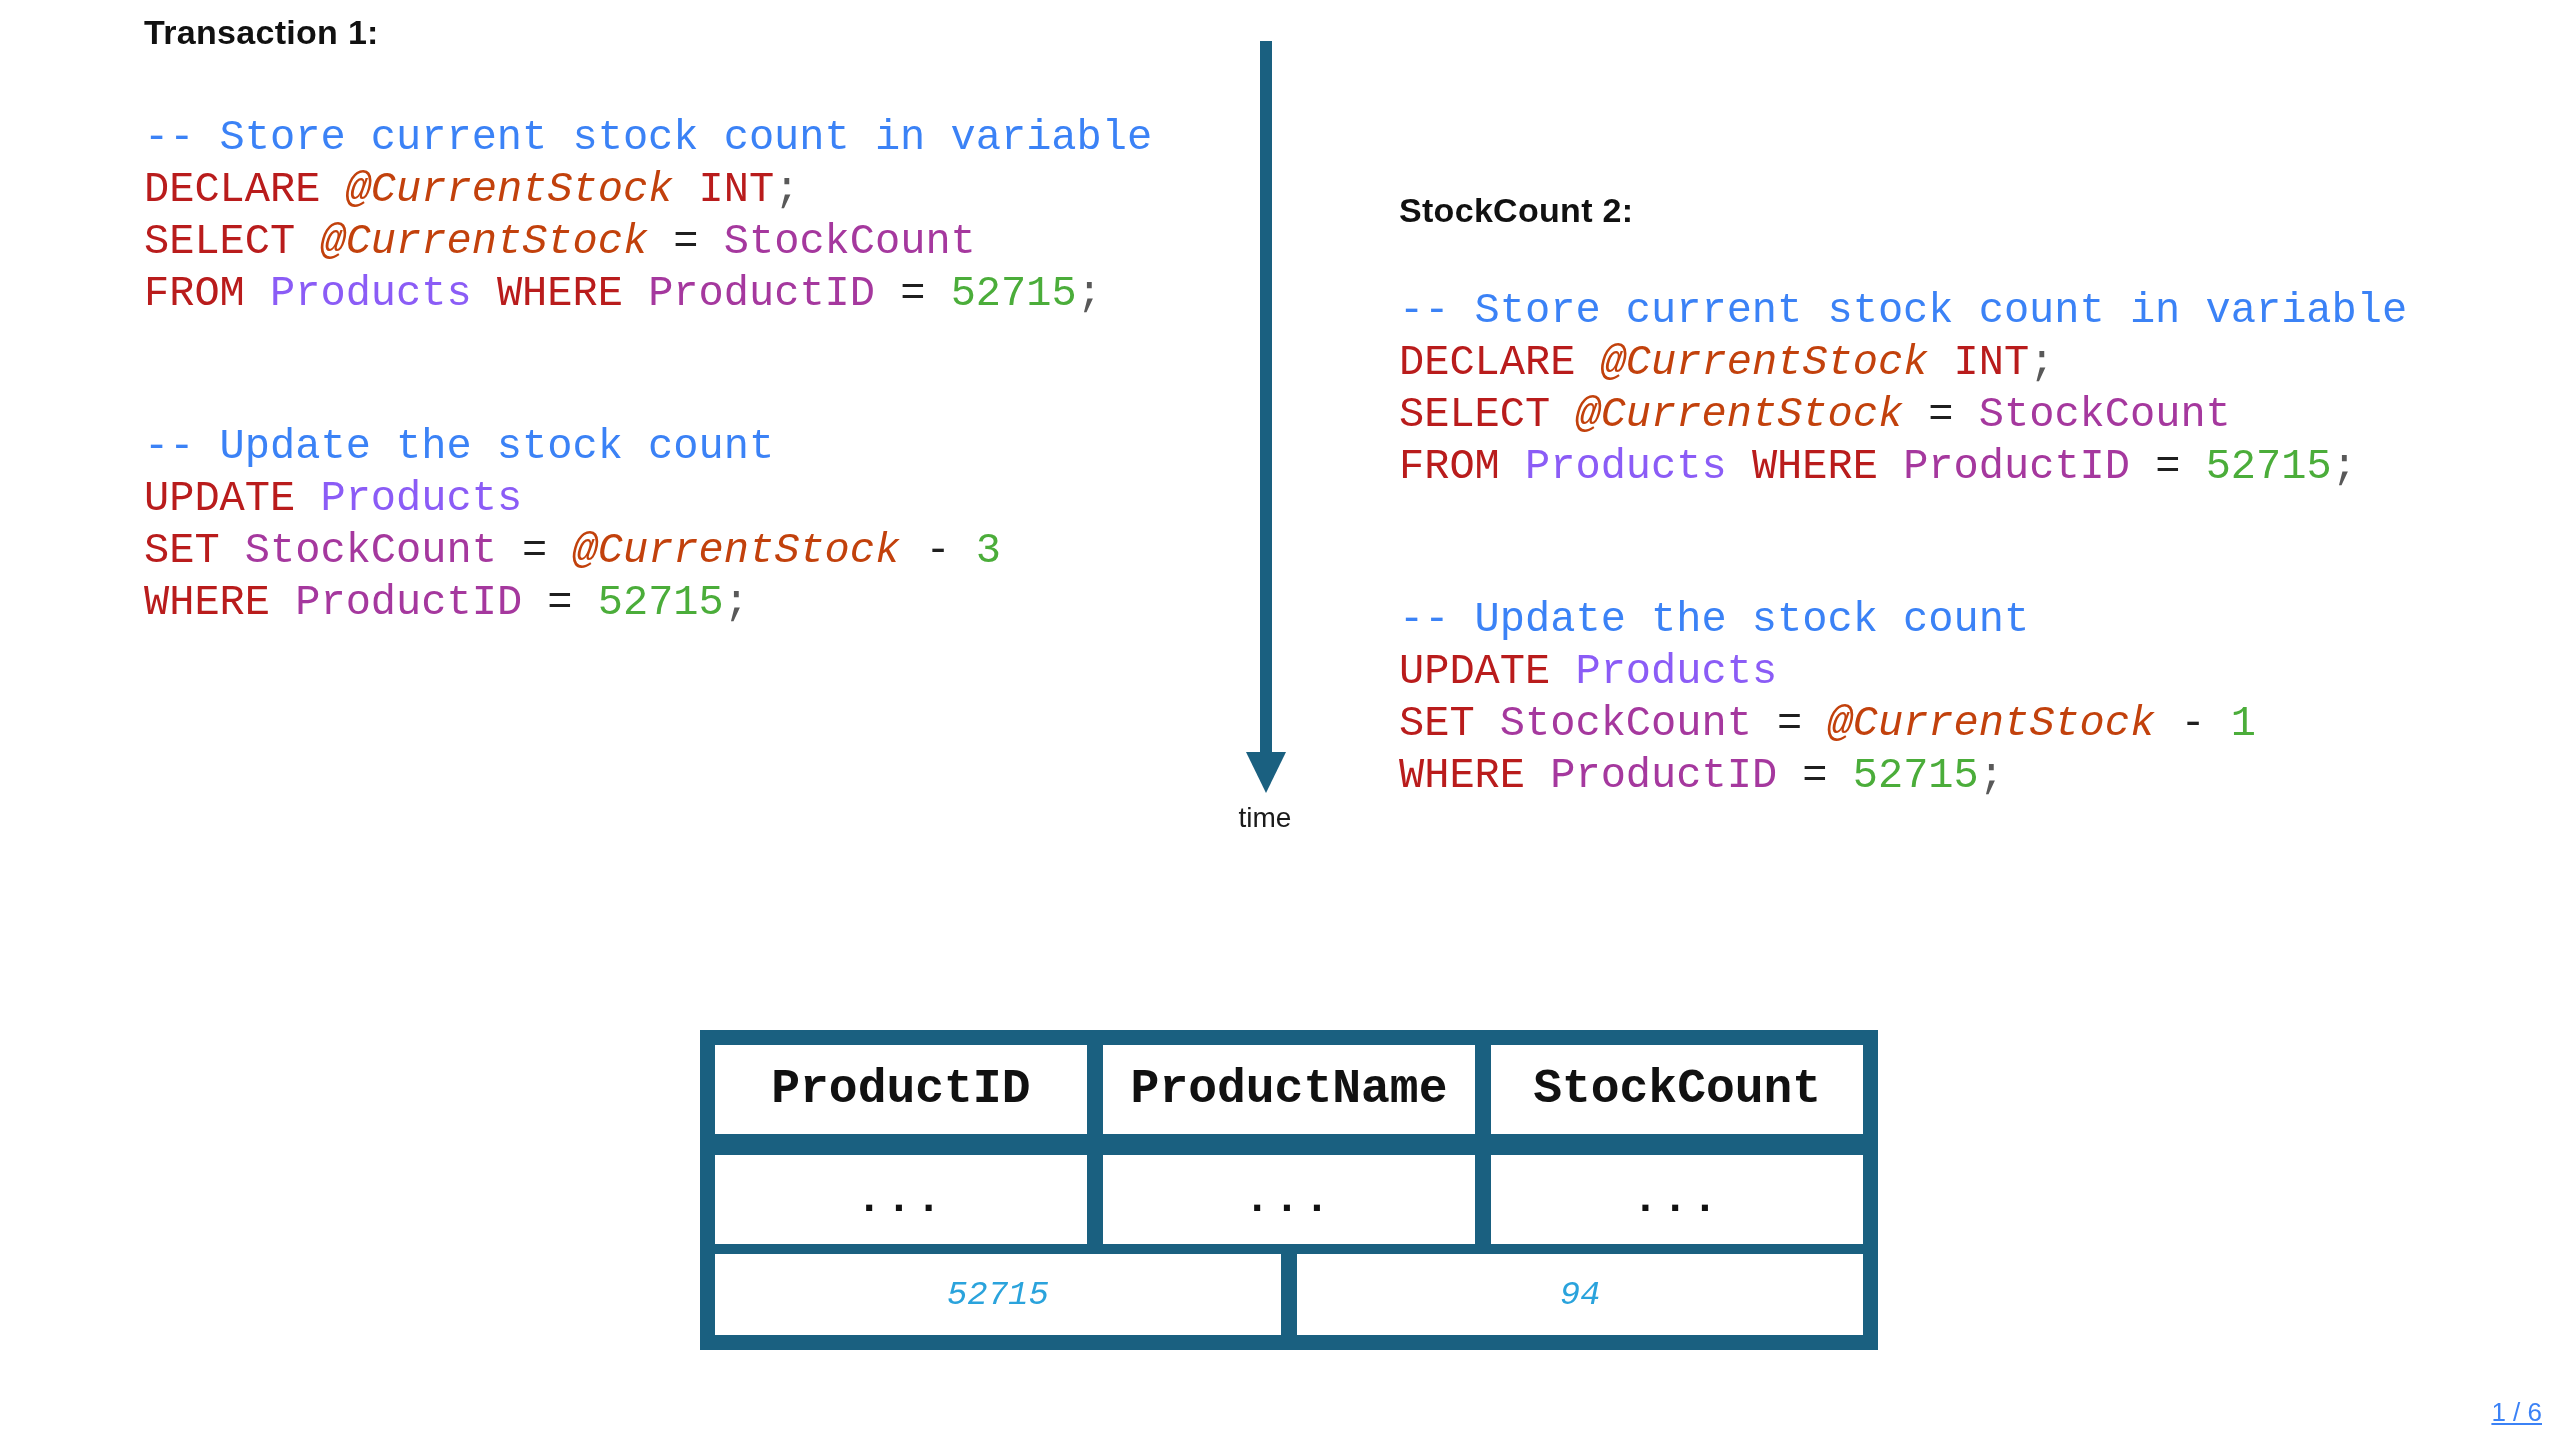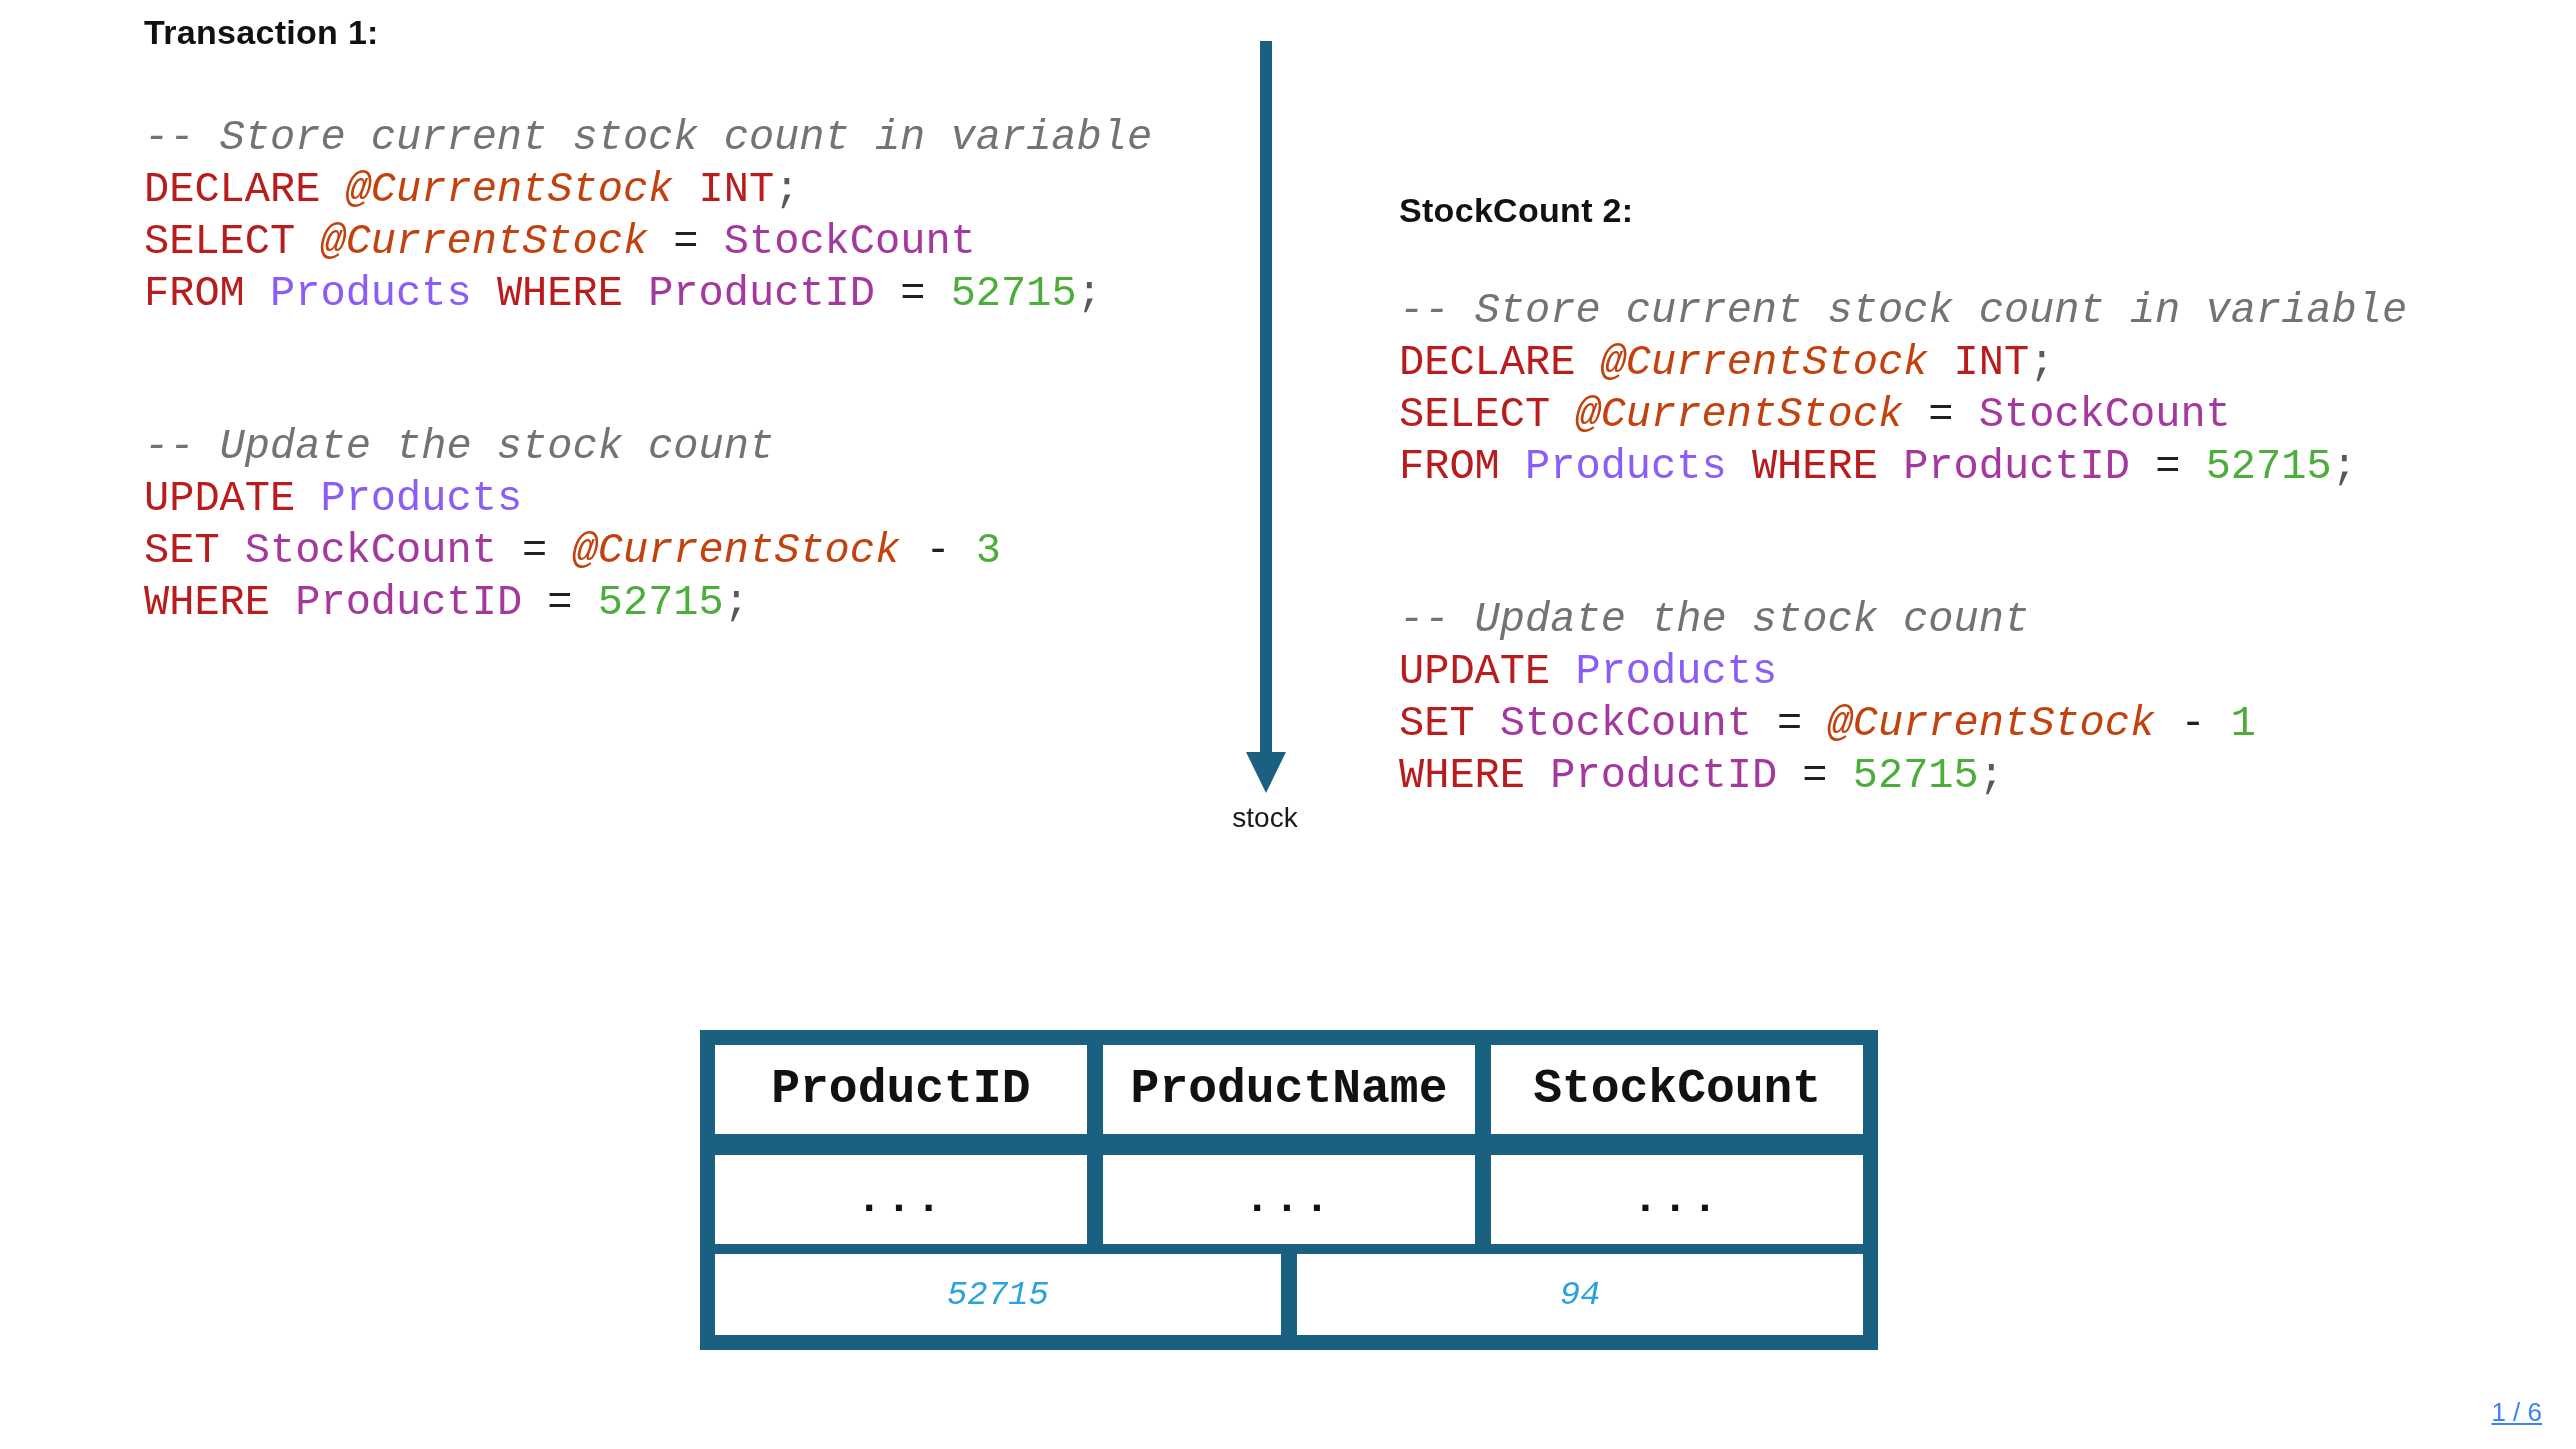--- a/index.html
+++ b/index.html
@@ -25,21 +25,21 @@
     font-family:"Liberation Mono", monospace;
     font-size:42px;
     line-height:52px;
     white-space:pre;
   }
   .cb-1a{left:144px;top:112px;}
   .cb-1b{left:144px;top:421px;}
   .cb-2a{left:1399px;top:285px;}
   .cb-2b{left:1399px;top:594px;}
 
-  .tok-com{color:#737373;font-style:italic;}
+  .tok-com{color:#3b82f6;}
   .tok-kw{color:#b91c1c;font-weight:normal;}
   .tok-var{color:#c2410c;font-style:italic;}
   .tok-tbl{color:#8b5cf6;}
   .tok-col{color:#A5389E;}
   .tok-num{color:#4BAD3A;}
   .tok-op{color:#1F1F1F;}
   .tok-semi{color:#595959;}
   .tok-plain{color:#1F1F1F;}
 
   .time-arrow{position:absolute;left:1246px;top:41px;width:40px;height:752px;}
@@ -100,21 +100,21 @@
   <div class="code-block cb-1b"><div class="code-line"><span class="tok-com">-- Update the stock count</span></div><div class="code-line"><span class="tok-kw">UPDATE</span><span class="tok-plain"> </span><span class="tok-tbl">Products</span></div><div class="code-line"><span class="tok-kw">SET</span><span class="tok-plain"> </span><span class="tok-col">StockCount</span><span class="tok-plain"> </span><span class="tok-op">=</span><span class="tok-plain"> </span><span class="tok-var">@CurrentStock</span><span class="tok-plain"> </span><span class="tok-op">-</span><span class="tok-plain"> </span><span class="tok-num">3</span></div><div class="code-line"><span class="tok-kw">WHERE</span><span class="tok-plain"> </span><span class="tok-col">ProductID</span><span class="tok-plain"> </span><span class="tok-op">=</span><span class="tok-plain"> </span><span class="tok-num">52715</span><span class="tok-semi">;</span></div></div>
 
   <div class="txn-title title-2">StockCount 2:</div>
   <div class="code-block cb-2a"><div class="code-line"><span class="tok-com">-- Store current stock count in variable</span></div><div class="code-line"><span class="tok-kw">DECLARE</span><span class="tok-plain"> </span><span class="tok-var">@CurrentStock</span><span class="tok-plain"> </span><span class="tok-kw">INT</span><span class="tok-semi">;</span></div><div class="code-line"><span class="tok-kw">SELECT</span><span class="tok-plain"> </span><span class="tok-var">@CurrentStock</span><span class="tok-plain"> </span><span class="tok-op">=</span><span class="tok-plain"> </span><span class="tok-col">StockCount</span></div><div class="code-line"><span class="tok-kw">FROM</span><span class="tok-plain"> </span><span class="tok-tbl">Products</span><span class="tok-plain"> </span><span class="tok-kw">WHERE</span><span class="tok-plain"> </span><span class="tok-col">ProductID</span><span class="tok-plain"> </span><span class="tok-op">=</span><span class="tok-plain"> </span><span class="tok-num">52715</span><span class="tok-semi">;</span></div></div>
   <div class="code-block cb-2b"><div class="code-line"><span class="tok-com">-- Update the stock count</span></div><div class="code-line"><span class="tok-kw">UPDATE</span><span class="tok-plain"> </span><span class="tok-tbl">Products</span></div><div class="code-line"><span class="tok-kw">SET</span><span class="tok-plain"> </span><span class="tok-col">StockCount</span><span class="tok-plain"> </span><span class="tok-op">=</span><span class="tok-plain"> </span><span class="tok-var">@CurrentStock</span><span class="tok-plain"> </span><span class="tok-op">-</span><span class="tok-plain"> </span><span class="tok-num">1</span></div><div class="code-line"><span class="tok-kw">WHERE</span><span class="tok-plain"> </span><span class="tok-col">ProductID</span><span class="tok-plain"> </span><span class="tok-op">=</span><span class="tok-plain"> </span><span class="tok-num">52715</span><span class="tok-semi">;</span></div></div>
 
   <div class="time-arrow">
     <div class="arrow-shaft"></div>
     <div class="arrow-head"></div>
   </div>
-  <div class="time-label">stock</div>
+  <div class="time-label">time</div>
 
   <div class="db-table">
     <div class="db-row header">
       <div class="db-cell head">ProductID</div>
       <div class="db-cell head">ProductName</div>
       <div class="db-cell head">StockCount</div>
     </div>
     <div class="db-row dots">
       <div class="db-cell dot">...</div>
       <div class="db-cell dot">...</div>

